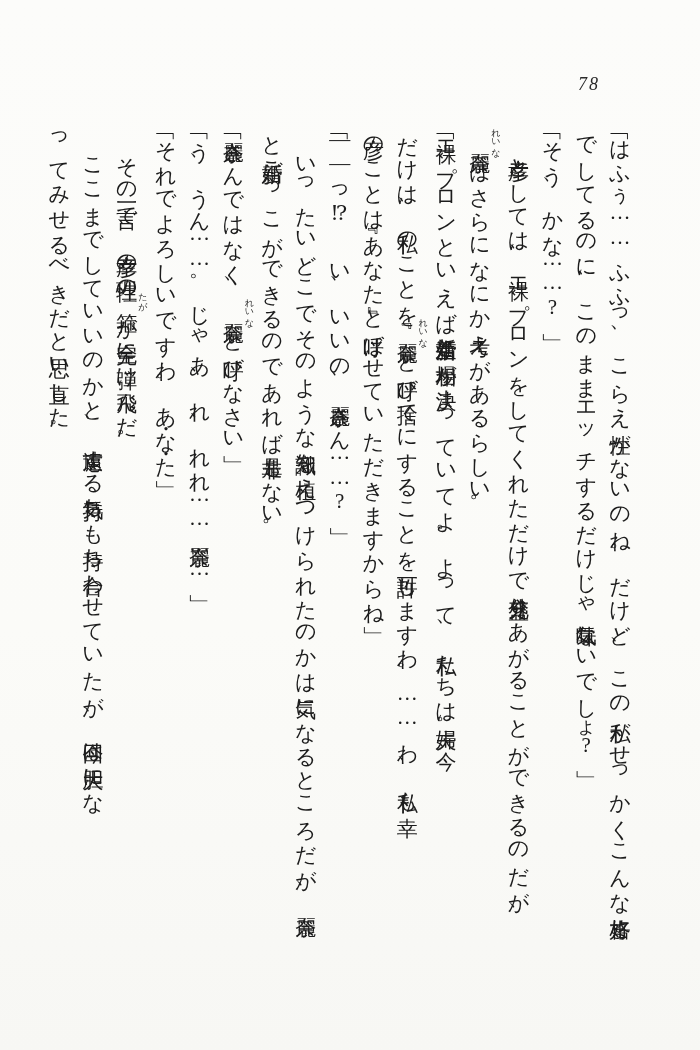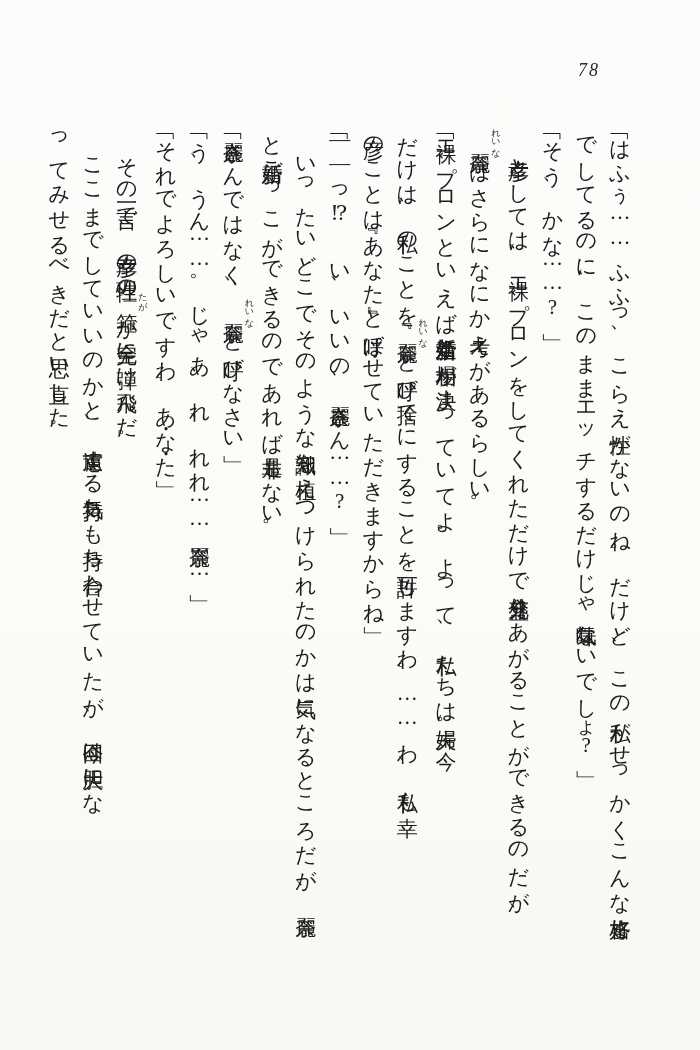--- a/index.html
+++ b/index.html
@@ -15,21 +15,21 @@
     color: #1c1c1c;
     font-family: "Liberation Serif", "DejaVu Serif", serif;
   }
   .scan-page {
     position: absolute;
     inset: 0;
     background: linear-gradient(180deg, #fcfcfa 0%, #fbfbf8 60%, #f7f7f4 100%);
   }
   .page-number {
     position: absolute;
-    top: 60px;
+    top: 74px;
     right: 100px;
     font-size: 18px;
     font-style: italic;
     letter-spacing: 2px;
     color: #2a2a2a;
   }
   .text-block {
     position: absolute;
     top: 122px;
     right: 64px;

